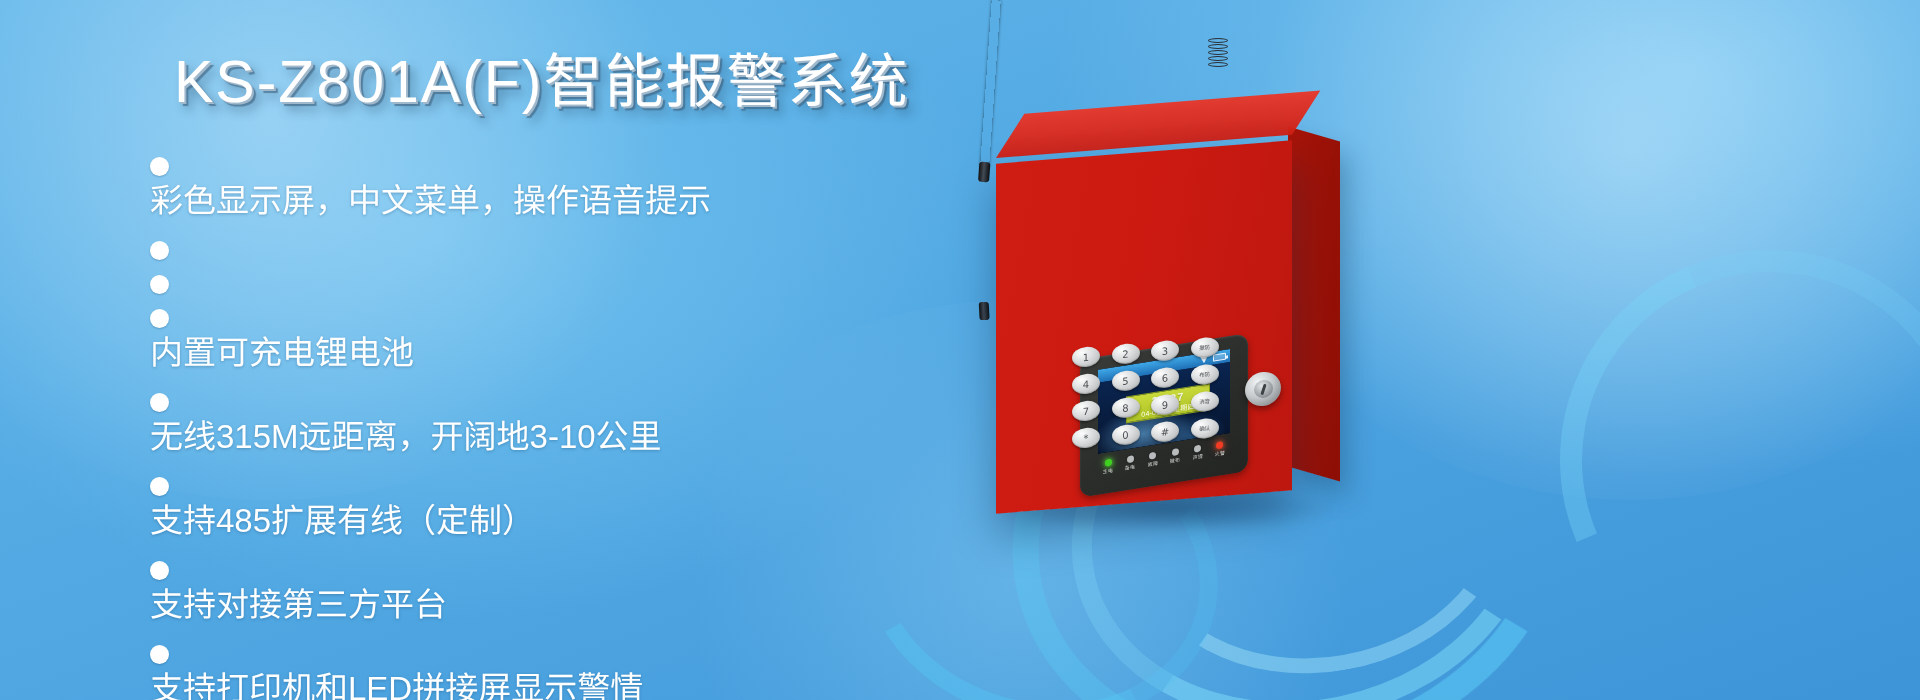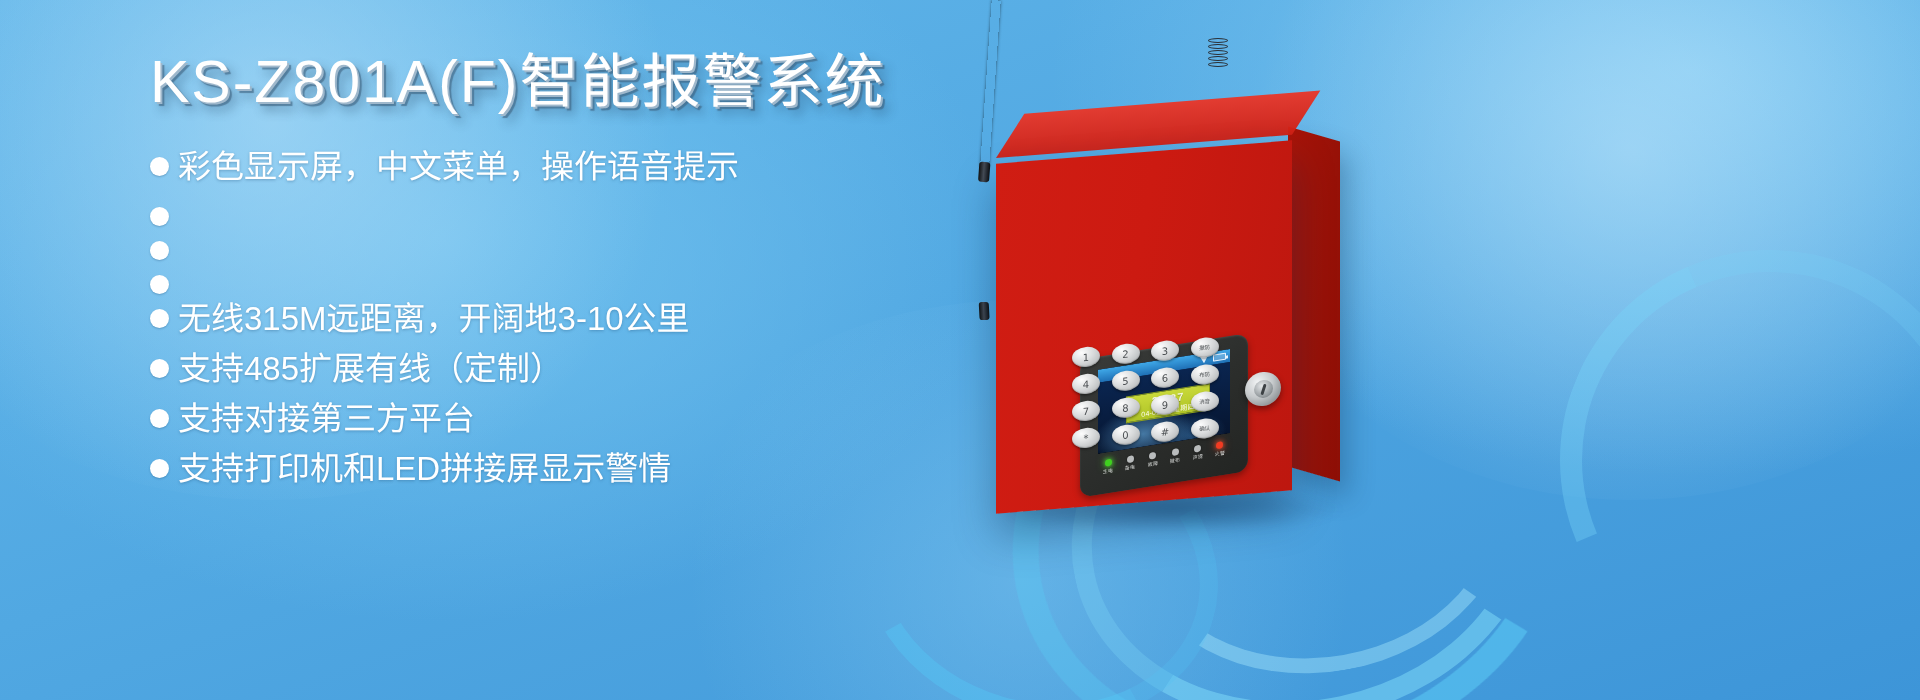--- a/index.html
+++ b/index.html
@@ -82,33 +82,35 @@
     font-size:59px;
     line-height:1.05;
     font-weight:400;
     letter-spacing:2px;
     color:#ffffff;
     white-space:nowrap;
     text-shadow:
        2px 2px 0 #9fb8cc,
        4px 4px 1px rgba(60,95,125,.62),
        7px 8px 11px rgba(28,60,90,.45);
+    margin-left: 24px;
   }
   #feature-list {
     list-style:none;
     margin-top:28px;
   }
   .feature-item {
     display:flex;
     align-items:flex-start;
     color:#ffffff;
     font-size:33px;
     line-height:50px;
     white-space:nowrap;
     text-shadow:0 1px 3px rgba(25,70,110,.35);
+    flex-direction:column;
   }
   .bullet-dot {
     flex:0 0 auto;
     width:19px; height:19px;
     border-radius:50%;
     background:#ffffff;
     margin-top:15px;
     margin-right:9px;
     box-shadow:0 1px 2px rgba(25,70,110,.3);
   }
@@ -353,20 +355,21 @@
         <span class="feature-text">彩色显示屏，中文菜单，操作语音提示</span>
       </li>
       <li class="feature-item">
         <span class="bullet-dot"></span>
       </li>
       <li class="feature-item">
         <span class="bullet-dot"></span>
       </li>
       <li class="feature-item">
         <span class="bullet-dot"></span>
+        <span class="feature-text">内置可充电锂电池</span>
       </li>
       <li class="feature-item">
         <span class="bullet-dot"></span>
         <span class="feature-text">无线315M远距离，开阔地3-10公里</span>
       </li>
       <li class="feature-item">
         <span class="bullet-dot"></span>
         <span class="feature-text">支持485扩展有线（定制）</span>
       </li>
       <li class="feature-item">

